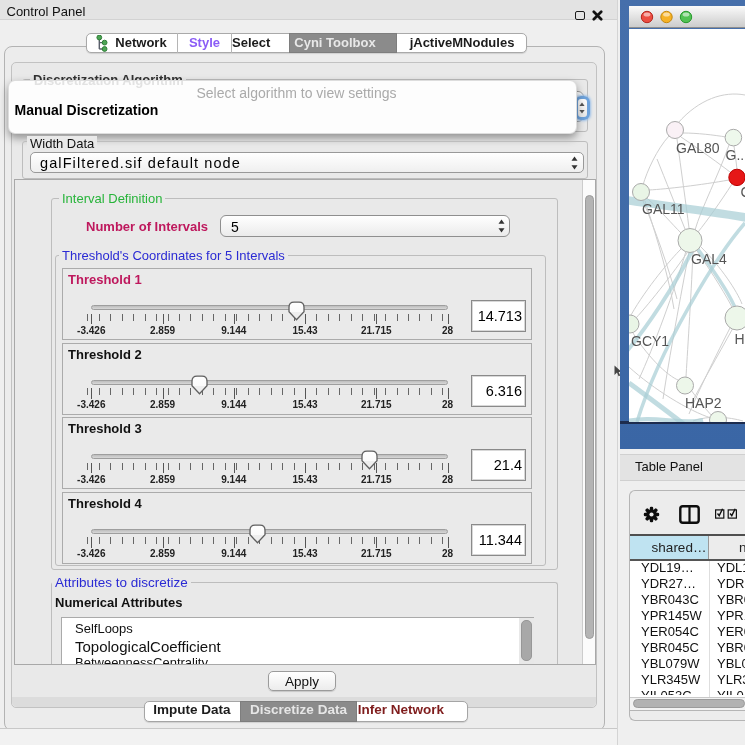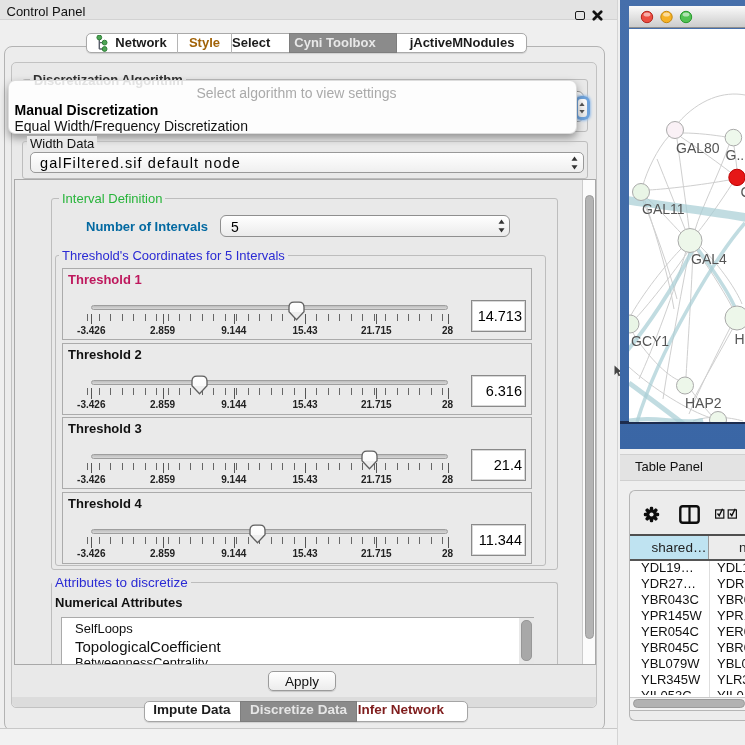--- a/index.html
+++ b/index.html
@@ -29,60 +29,59 @@
 <div class="abs" style="left:289px;top:33px;width:108px;height:20px;background:#8b8b8b;border:1px solid #7e7e7e;"></div>
 <div class="abs" style="left:177px;top:33px;width:1px;height:20px;background:#b5b5b5;"></div>
 <div class="abs" style="left:231px;top:33px;width:1px;height:20px;background:#b5b5b5;"></div>
 <svg class="abs" style="left:93px;top:35px;" width="16" height="17" viewBox="0 0 16 17">
  <path d="M6.3 4.5 V14 M6.3 7.6 H11 M6.3 14 H11" stroke="#5a5f6b" stroke-width="1.4" fill="none"></path>
  <circle cx="6.3" cy="2.5" r="2.4" fill="#4ca554" stroke="#2e7d36" stroke-width="1"></circle>
  <circle cx="11.6" cy="7.6" r="2.4" fill="#4ca554" stroke="#2e7d36" stroke-width="1"></circle>
  <circle cx="11.6" cy="14" r="2.4" fill="#4ca554" stroke="#2e7d36" stroke-width="1"></circle>
 </svg>
 <div class="abs" style="left:109px;top:35px;width:64px;text-align:center;font-size:13px;font-weight:bold;color:#1c1c1c;white-space:nowrap;">Network</div>
-<div class="abs" style="left:178px;top:35px;width:53px;text-align:center;font-size:13px;font-weight:bold;color:#a16207;white-space:nowrap;">Style</div>
+<div class="abs" style="left:178px;top:35px;width:53px;text-align:center;font-size:13px;font-weight:bold;color:#8b5cf6;white-space:nowrap;">Style</div>
 <div class="abs" style="left:232px;top:35px;width:57px;font-size:13px;font-weight:bold;color:#1c1c1c;white-space:nowrap;">Select</div>
 <div class="abs" style="left:289px;top:35px;width:92px;text-align:center;font-size:13px;font-weight:bold;color:#e8e8e8;white-space:nowrap;">Cyni Toolbox</div>
 <div class="abs" style="left:397px;top:35px;width:130px;text-align:center;font-size:13px;font-weight:bold;color:#1c1c1c;white-space:nowrap;">jActiveMNodules</div>
 
 <div class="abs" style="left:22px;top:79px;width:566px;height:53px;border:1px solid #bdbdbd;border-radius:3px;"></div>
 <div class="abs" style="left:30px;top:72px;font-size:13px;font-weight:bold;color:#333;background:#e9e9e9;padding:0 3px;">Discretization Algorithm</div>
 
 <div class="abs" style="left:30px;top:91px;width:554px;height:31px;background:linear-gradient(#ffffff,#ededed);border:1px solid #9e9e9e;border-radius:6px;"></div>
 <div class="abs" style="left:574.5px;top:96px;width:15px;height:24px;border:3px solid #6ea2db;border-radius:6px;box-shadow:0 0 2.5px 1px #9cc0e8;background:linear-gradient(#fdfdfd,#e8e8e8);"></div>
 <svg class="abs" style="left:577px;top:101px;" width="10" height="14" viewBox="0 0 10 14">
     <path d="M5 1.5 L7.6 5 H2.4 Z" fill="#555"></path>
     <path d="M5 12.5 L2.4 9 H7.6 Z" fill="#555"></path>
   </svg>
 
 <div class="abs" style="left:8px;top:80px;width:569px;height:54px;background:#fdfdfd;border-radius:7px;box-shadow:0 4px 9px rgba(0,0,0,0.38);border:1px solid rgba(150,150,150,0.3);overflow:hidden;">
   <div class="abs" style="left:25px;top:-8px;font-size:13px;font-weight:bold;color:#e2e2e2;white-space:nowrap;">Discretization Algorithm</div>
   <div class="abs" style="left:5.5px;top:20.5px;font-size:14px;font-weight:bold;color:#000;">Manual Discretization</div>
   <div class="abs" style="left:3px;top:4px;width:569px;text-align:center;font-size:14px;color:#aaaaaa;">Select algorithm to view settings</div>
-  <div class="abs" style="left:5.5px;top:37px;font-size:14px;color:#111;">Equal Width/Frequency Discretization</div>
 </div>
 
 <div class="abs" style="left:22px;top:141px;width:566px;height:38px;border:1px solid #bdbdbd;border-radius:3px;"></div>
 <div class="abs" style="left:27px;top:135.5px;font-size:13px;color:#111;background:#e9e9e9;padding:0 3px;">Width Data</div>
 <div class="abs" style="left:30px;top:152px;width:554px;height:21px;background:linear-gradient(#ffffff,#efefef);border:1px solid #999;border-radius:5px;"></div>
 <div class="abs" style="left:40px;top:155px;font-size:14.5px;letter-spacing:1.1px;color:#000;">galFiltered.sif default node</div>
 <svg class="abs" style="left:569px;top:155px;" width="11" height="16" viewBox="0 0 11 16">
     <path d="M5.5 1.5 L8.5 5.8 H2.5 Z" fill="#333"></path>
     <path d="M5.5 14.5 L2.5 10.2 H8.5 Z" fill="#333"></path>
   </svg>
 
 <div class="abs" style="left:14px;top:179px;width:582px;height:486px;background:#e9e9e9;border:1px solid #a8a8a8;"></div>
 
 <div class="abs" style="left:582px;top:180px;width:13px;height:484px;background:#fbfbfb;border-left:1px solid #ccc;"></div>
 <div class="abs" style="left:584.5px;top:195px;width:9px;height:444px;background:#b4b4b4;border:1px solid #9c9c9c;border-radius:5px;"></div>
 
 <div class="abs" style="left:51px;top:198px;width:507px;height:372px;border:1px solid #bdbdbd;border-radius:3px;"></div>
 <div class="abs" style="left:59px;top:191px;font-size:13px;color:#27b43a;background:#e9e9e9;padding:0 3px;">Interval Definition</div>
 
-<div class="abs" style="left:86px;top:219px;font-size:13px;font-weight:bold;color:#0369a1;">Number of Intervals</div>
+<div class="abs" style="left:86px;top:219px;font-size:13px;font-weight:bold;color:#be185d;">Number of Intervals</div>
 <div class="abs" style="left:220px;top:215px;width:290px;height:22px;background:linear-gradient(#ffffff,#ebebeb);border:1px solid #8f8f8f;border-radius:6px;"></div>
 <div class="abs" style="left:231px;top:219px;font-size:14px;color:#000;">5</div>
 <svg class="abs" style="left:496px;top:218px;" width="11" height="16" viewBox="0 0 11 16">
     <path d="M5.5 1.5 L8.5 5.8 H2.5 Z" fill="#333"></path>
     <path d="M5.5 14.5 L2.5 10.2 H8.5 Z" fill="#333"></path>
   </svg>
 
 <div class="abs" style="left:55px;top:255px;width:491px;height:311px;border:1px solid #bdbdbd;border-radius:3px;"></div>
 <div class="abs" style="left:59px;top:248px;font-size:13px;color:#2a2ad4;background:#e9e9e9;padding:0 3px;">Threshold's Coordinates for 5 Intervals</div>
 

